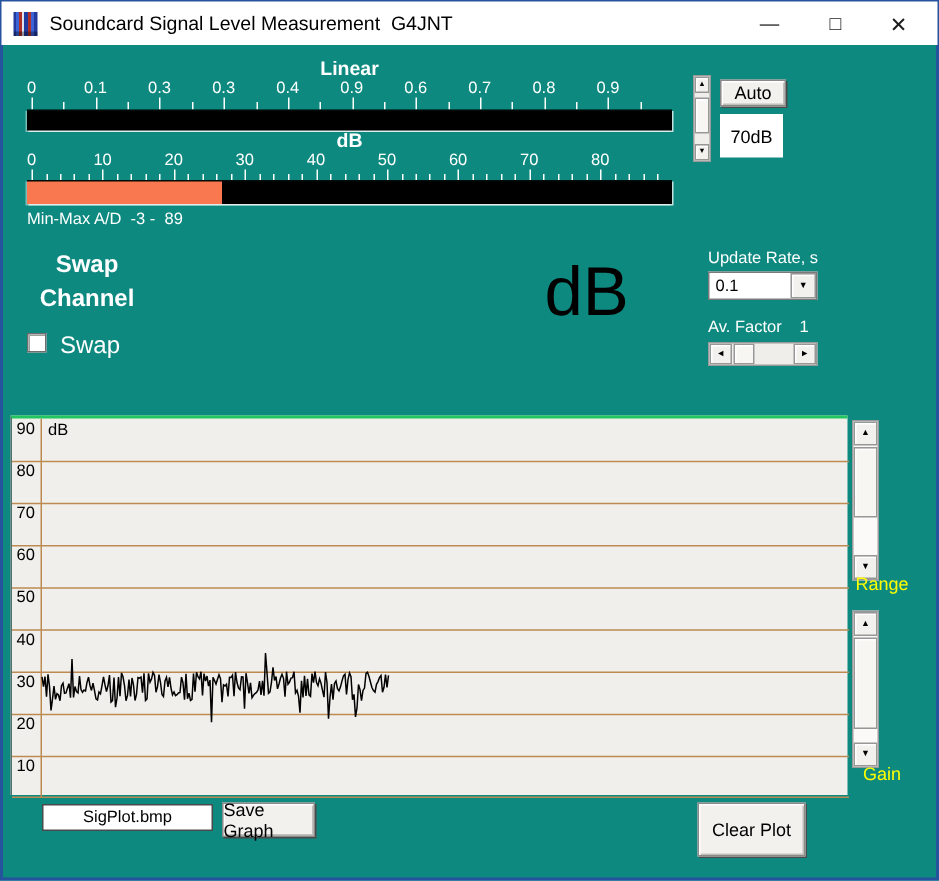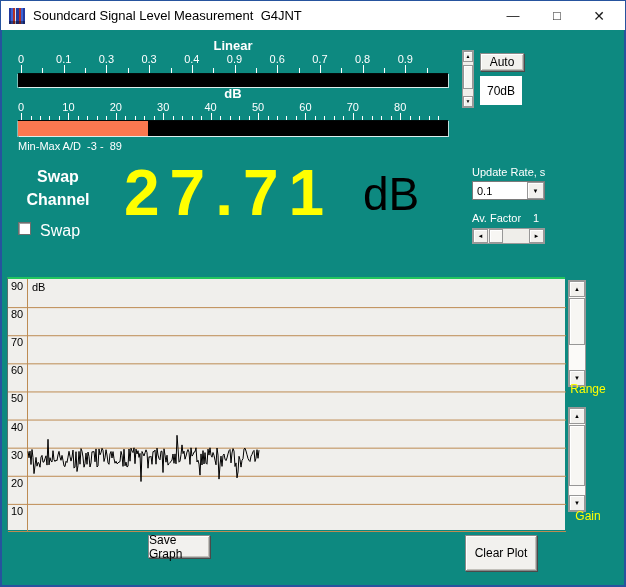--- a/index.html
+++ b/index.html
@@ -204,21 +204,20 @@
   </div>
   <div class="btn3d" id="btn-auto">Auto</div>
   <div class="flat-white" id="lbl-70db">70dB</div>
 
   <div id="channel">
     <div>Swap</div>
     <div>Channel</div>
   </div>
   <div id="swap-box"></div>
   <div id="swap-label">Swap</div>
-  <div id="big-value">27.71</div>
   <div id="big-unit">dB</div>
 
   <div id="update-label">Update Rate, s</div>
   <div id="combo">
     <span class="val">0.1</span>
     <div class="sb-btn drop">▼</div>
   </div>
   <div id="avf-label">Av. Factor</div>
   <div id="avf-value">1</div>
   <div class="hscroll" id="hscroll">
@@ -261,16 +260,17 @@
     <div class="sb-btn down">▼</div>
   </div>
   <div class="yellow-label" id="range-label">Range</div>
   <div class="tallscroll" id="sb-gain">
     <div class="sb-btn up">▲</div>
     <div class="sb-thumb"></div>
     <div class="sb-btn down">▼</div>
   </div>
   <div class="yellow-label" id="gain-label">Gain</div>
 
+  <div id="filename">SigPlot.bmp</div>
   <div class="btn3d" id="btn-save">Save Graph</div>
   <div class="btn3d" id="btn-clear">Clear Plot</div>
 
 </div>
 
 </body></html>

